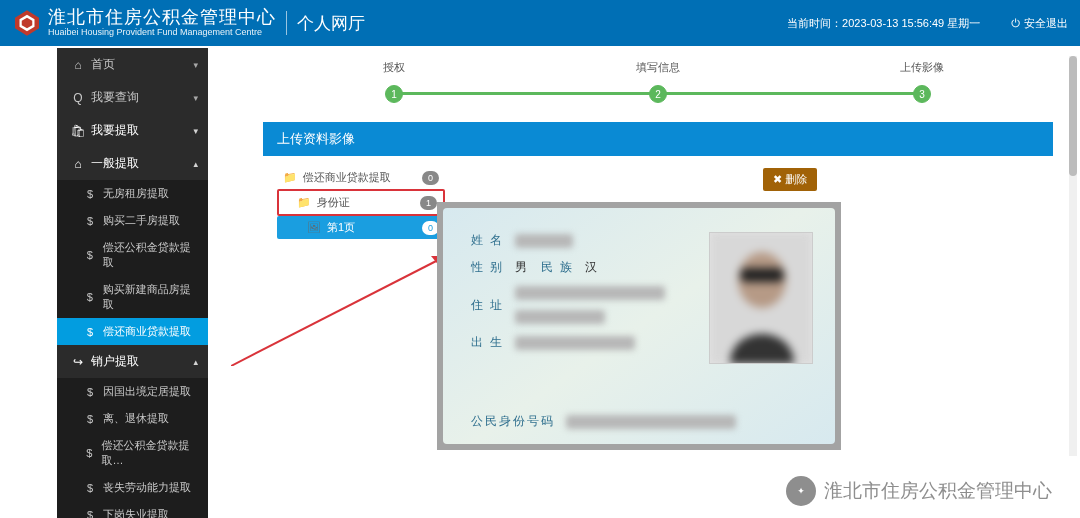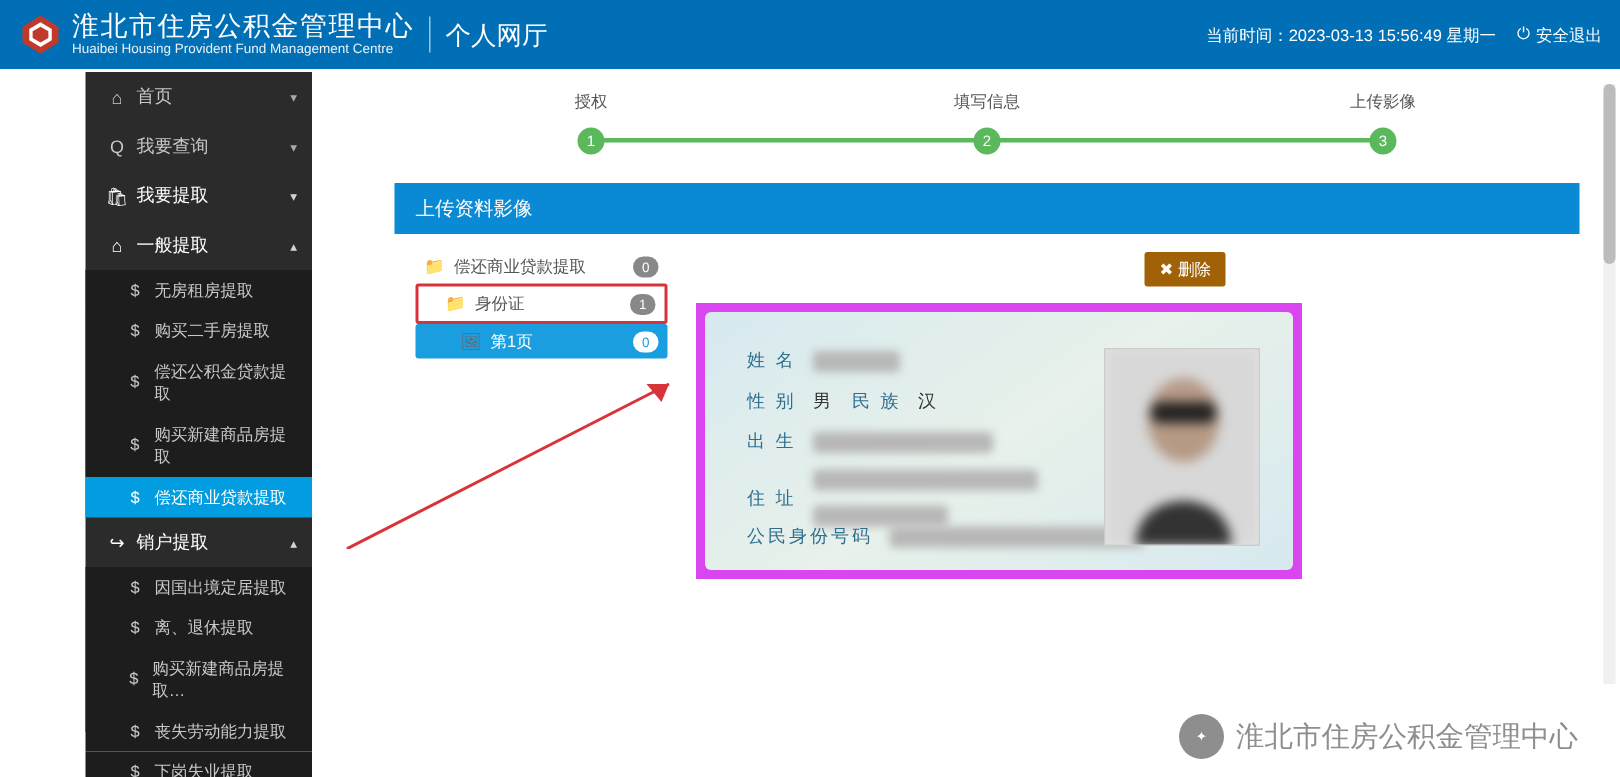--- a/index.html
+++ b/index.html
@@ -5,21 +5,21 @@
   * { margin:0; padding:0; box-sizing:border-box; }
   html,body { width:1080px; height:518px; font-family:"Microsoft YaHei", Arial, sans-serif; font-size:12px; background:#fff; overflow:hidden;}
   .header { position:relative; height:46px; background:#006fb5; color:#fff; display:flex; align-items:center; padding:0 12px; }
   .logo-badge { width:30px; height:30px; }
   .logo-badge svg { width:100%; height:100%; }
   .title-cn { font-size:18px; font-weight:500; letter-spacing:1px; margin-left:6px;}
   .title-en { font-size:9px; opacity:.9; margin-left:6px;}
   .title-wrap { display:flex; flex-direction:column; line-height:1.1;}
   .divider { width:1px; height:24px; background:rgba(255,255,255,.6); margin:0 10px;}
   .subtitle { font-size:17px; }
-  .header-right { margin-left:auto; display:flex; align-items:center; gap:14px; font-size:11px;}
+  .header-right { margin-left:auto; display:flex; align-items:center; gap:31px; font-size:11px;}
   .header-right .safe { display:flex; align-items:center; gap:4px;}
   .body { display:flex; height:calc(518px - 46px); }
   .sidebar { width:151px; background:#2b2b2b; color:#c8c8c8; font-size:12px; height:440px; margin:2px 0 0 57px;}
   .sidebar .sec { display:flex; align-items:center; padding:8px 10px 8px 14px; cursor:pointer; position:relative;}
   .sidebar .sec.top { font-weight:500;}
   .sidebar .sec .icon { width:14px; display:inline-flex; justify-content:center; margin-right:6px; font-size:12px;}
   .sidebar .sec .caret { margin-left:auto; font-size:9px; opacity:.8;}
   .sidebar .sub { background:#1d1d1d; padding:6px 8px 6px 26px; display:flex; align-items:center; font-size:11px; cursor:pointer;}
   .sidebar .sub.hot { background:#029de0; color:#fff;}
   .sidebar .sub .icon { width:14px; margin-right:6px; text-align:center;}
@@ -40,21 +40,21 @@
   .tree { width:168px;}
   .tree-row { display:flex; align-items:center; padding:4px 6px 4px 6px; font-size:11px; color:#555; cursor:pointer;}
   .tree-row.highlight { border:2px solid #d9333a; border-radius:2px;}
   .tree-row .folder { margin-right:6px; font-size:11px; color:#666;}
   .tree-row .label { flex:1; }
   .tree-row .cnt { background:#888; color:#fff; border-radius:8px; font-size:9px; padding:0 6px; line-height:14px;}
   .tree-row.active { background:#1a9ee0; color:#fff; border-radius:2px;}
   .tree-row.active .cnt { background:#fff; color:#1a9ee0;}
   .tree { margin-bottom:8px;}
   .delete-btn { position:absolute; top:12px; left:500px; background:#a16207; color:#fff; border:none; padding:4px 10px; font-size:11px; border-radius:2px; cursor:pointer;}
-  .id-card { position:absolute; top:46px; left:201px; width:404px; height:184px; background:#d946ef; padding:6px; }
+  .id-card { position:absolute; top:46px; left:174px; width:404px; height:248px; background:#a3a3a3; padding:6px; }
   .id-card-inner { width:100%; height:100%; background:linear-gradient(145deg,#d7e9ef 0%,#e8f1ea 50%,#d7e9ef 100%); border-radius:4px; position:relative; padding:24px 20px 14px 28px; overflow:hidden;}
   .id-row { display:flex; font-size:12px; color:#2f6f8e; margin-bottom:10px; align-items:center;}
   .id-row .lbl { letter-spacing:7px; width:44px; font-weight:500;}
   .id-row .val { color:#333; display:flex; align-items:center; gap:6px;}
   .id-row .lbl2 { letter-spacing:7px; width:44px; color:#2f6f8e; font-weight:500; margin-left:14px;}
   .blur { display:inline-block; height:14px; border-radius:3px; background:#b7b7b7; filter:blur(3px);}
   .id-bottom { position:absolute; bottom:14px; left:28px; color:#2f6f8e; font-size:12px; letter-spacing:2px; font-weight:500;}
   .photo { position:absolute; top:24px; right:22px; width:104px; height:132px; background:#e4e4e4; border:1px solid #ccc; display:flex; align-items:center; justify-content:center; overflow:hidden;}
   .photo svg { filter:blur(4px);}
   .red-arrow { position:absolute; top:90px; left:-32px; width:230px; height:120px; pointer-events:none;}
@@ -141,21 +141,21 @@
     <div class="sub">
         <span class="icon">$</span>
         <span>因国出境定居提取</span>
       </div>
     <div class="sub">
         <span class="icon">$</span>
         <span>离、退休提取</span>
       </div>
     <div class="sub">
         <span class="icon">$</span>
-        <span>购买新建商品房提取…</span>
+        <span>偿还公积金贷款提取…</span>
       </div>
     <div class="sub">
         <span class="icon">$</span>
         <span>丧失劳动能力提取</span>
       </div>
     <div class="sub">
         <span class="icon">$</span>
         <span>下岗失业提取</span>
       </div>
 
@@ -216,30 +216,30 @@
                   <span class="blur" style="width:58px"></span>
                 </span>
               </div>
             <div class="id-row">
                 <span class="lbl">性别</span>
                 <span class="val">男</span>
                 <span class="lbl2">民族</span>
                 <span class="val">汉</span>
               </div>
             <div class="id-row">
-                <span class="lbl">出生</span>
-                <span class="val">
-                  <span class="blur" style="width:120px"></span>
-                </span>
-              </div>
-            <div class="id-row">
                 <span class="lbl">住址</span>
                 <span class="val" style="flex-direction:column;align-items:flex-start;">
                   <span class="blur" style="width:150px;margin-bottom:4px;"></span>
                   <span class="blur" style="width:90px"></span>
+                </span>
+              </div>
+            <div class="id-row">
+                <span class="lbl">出生</span>
+                <span class="val">
+                  <span class="blur" style="width:120px"></span>
                 </span>
               </div>
             <div class="id-bottom"><span>公民身份号码</span>&nbsp;&nbsp;<span class="blur" style="width:170px;vertical-align:middle;"></span></div>
             <div class="photo">
               <svg width="104" height="132">
                   <rect width="104" height="132" fill="#d8d8d8"></rect>
                   <ellipse cx="52" cy="48" rx="24" ry="28" fill="#b69a86"></ellipse>
                   <rect x="30" y="36" width="44" height="14" fill="#222" rx="6"></rect>
                   <path d="M20,132 C20,92 84,92 84,132 Z" fill="#333"></path>
                 </svg>

